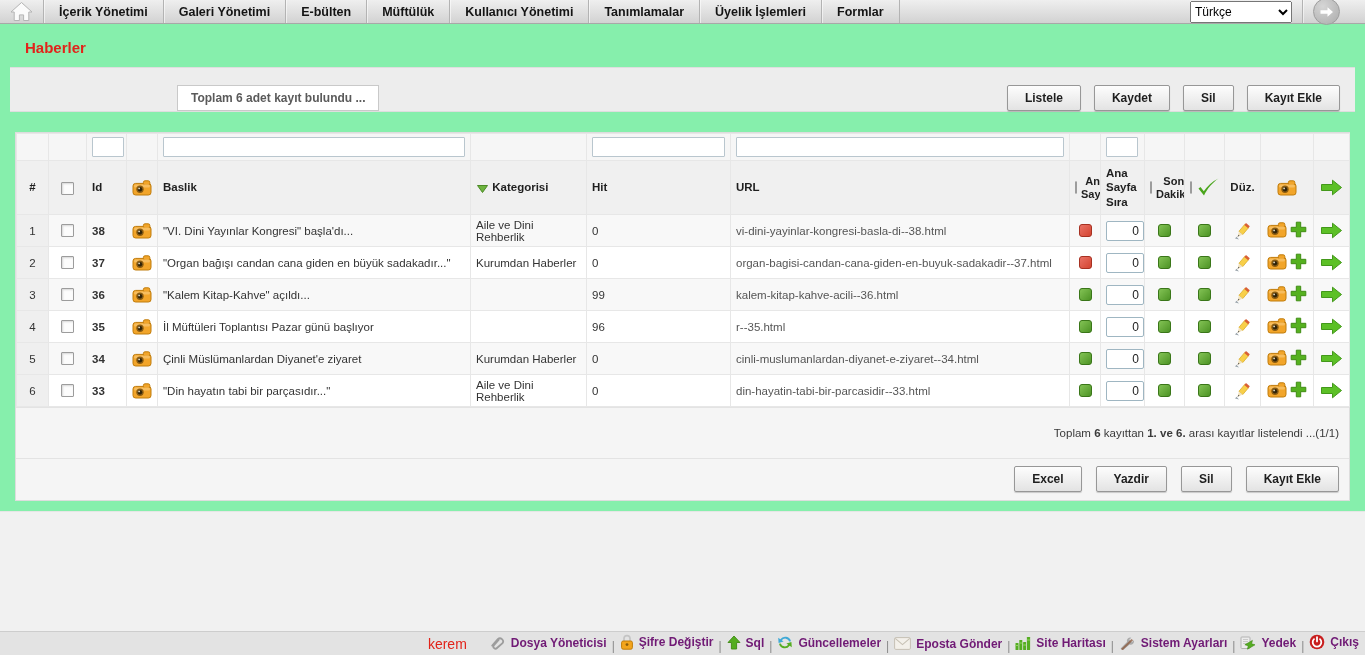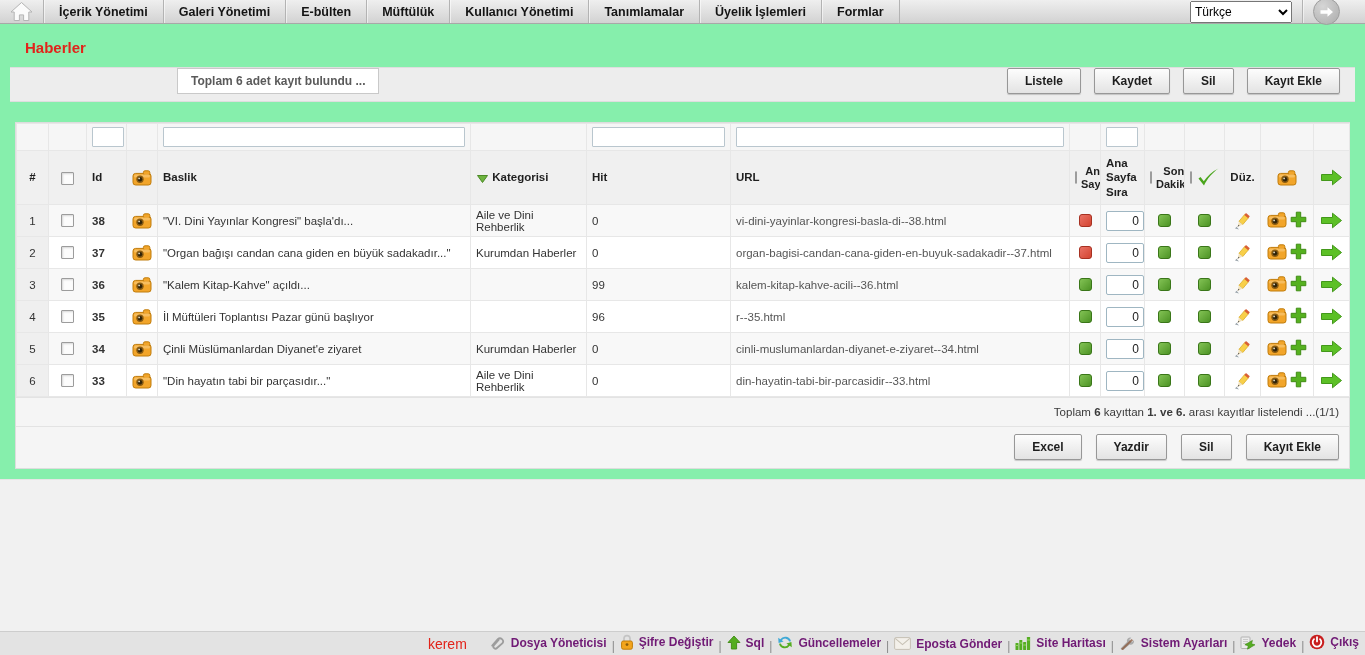--- a/index.html
+++ b/index.html
@@ -35,23 +35,23 @@
     background:radial-gradient(circle at 35% 30%, #d6d6d6, #ababab);
     border:1px solid #9e9e9e; display:flex; align-items:center; justify-content:center;
     cursor:pointer;
   }
 
   
   .content { background:#86efac; padding-bottom:10px; border-bottom:1px solid #e6e6e6; }
   .page-title { color:#e2231a; font-size:15px; font-weight:bold; padding:15px 0 11px 25px; }
 
   .toolbar {
-    height:35px; margin:0 10px; background:#ededed;
+    height:45px; margin:0 10px; background:#ededed;
     border-top:1px solid #dedede; border-bottom:1px solid #dedede;
-    display:flex; align-items:flex-start;
+    display:flex; align-items:flex-end;
   }
   .summary-box {
     margin-left:167px; background:#fff; border:1px solid #c9c9c9;
     padding:5px 13px; font-size:12px; font-weight:bold; color:#5a5a5a;
   }
   .toolbar-buttons { margin-left:auto; display:flex; gap:13px; padding-right:15px; }
   .btn {
     background:linear-gradient(#fdfdfd,#e3e3e3);
     border:1px solid #979797; border-radius:2px;
     padding:5px 17px; font-size:12px; font-weight:bold; color:#1e1e1e;
@@ -98,21 +98,21 @@
   .sira-input {
     width:38px; height:20px; border:1px solid #9fb6c2; border-radius:2px;
     text-align:right; padding:0 4px; font-size:12px; color:#222;
     font-family:"Liberation Sans",sans-serif; background:#fff;
   }
   .icon { display:inline-flex; align-items:center; justify-content:center; vertical-align:middle; }
   .icon-pair { display:inline-flex; gap:3px; align-items:center; }
 
   .table-footer {
     background:#f5f5f5; border-top:1px solid #e3e3e3;
-    text-align:right; padding:8px 10px; font-size:11.5px; color:#3a3a3a;
+    text-align:right; padding:19px 10px; font-size:11.5px; color:#3a3a3a;
   }
   .table-footer .bold { font-weight:bold; }
   .table-buttons {
     background:#f5f5f5; border-top:1px solid #e3e3e3;
     display:flex; justify-content:flex-end; gap:14px; padding:7px 10px 8px;
   }
 
   
   .statusbar {
     position:absolute; left:0; right:0; bottom:0; height:24px;

